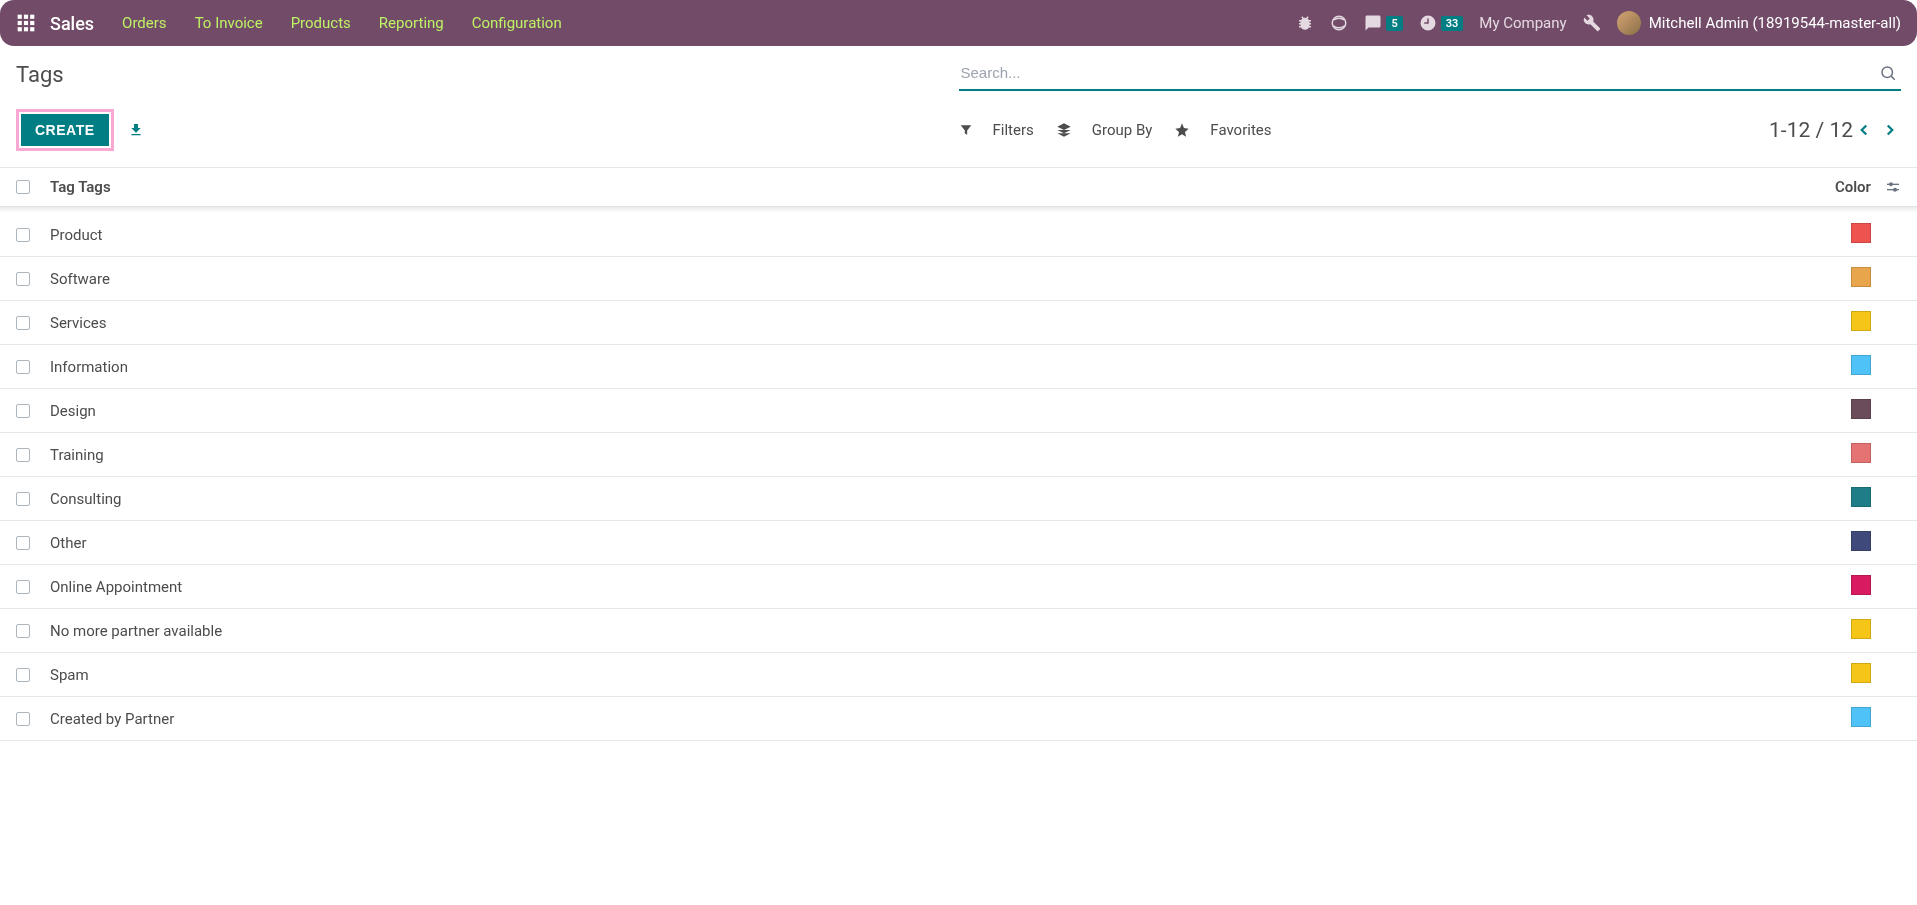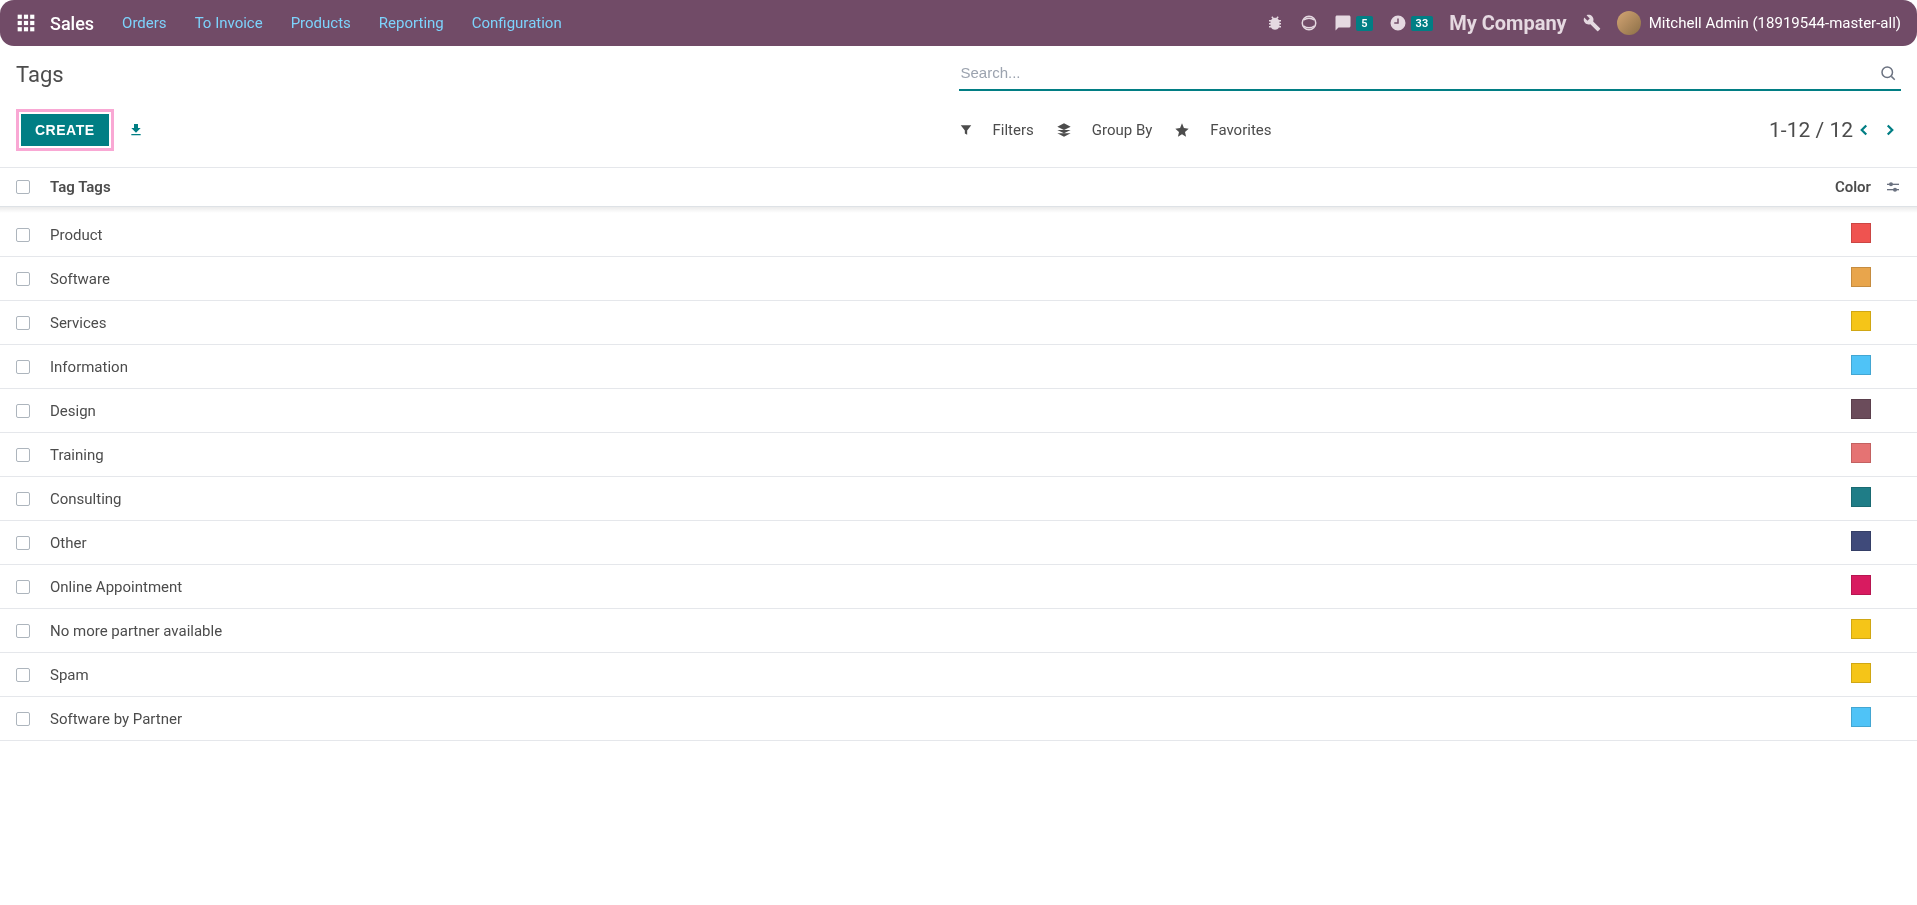--- a/index.html
+++ b/index.html
@@ -1,21 +1,21 @@
 <!DOCTYPE html>
 <html><head>
 <meta charset="utf-8">
 <style>
 * { box-sizing: border-box; margin: 0; padding: 0; }
 body { font-family: -apple-system, BlinkMacSystemFont, "Segoe UI", Roboto, "Helvetica Neue", Arial, sans-serif; font-size: 14px; color: #374151; background: #fff; }
 .navbar { background: #714B67; height: 46px; display: flex; align-items: center; padding: 0 16px; color: #fff; border-radius: 14px; }
 .navbar .apps-icon { width: 20px; height: 20px; margin-right: 14px; cursor: pointer; }
 .navbar .brand { font-size: 18px; font-weight: 500; margin-right: 28px; cursor: pointer; }
 .navbar .menu { display: flex; gap: 28px; }
-.navbar .menu-item { color: #7dd3fc; font-size: 15px; cursor: pointer; }
+.navbar .menu-item { color: #bef264; font-size: 15px; cursor: pointer; }
 .navbar .spacer { flex: 1; }
 .navbar .systray { display: flex; align-items: center; gap: 16px; }
 .navbar .systray-item { display: flex; align-items: center; cursor: pointer; color: #e5d9e1; }
 .navbar .badge { background: #017e84; color: #fff; font-size: 11px; padding: 1px 5px; border-radius: 2px; margin-left: 4px; font-weight: 600; }
 .navbar .avatar { width: 24px; height: 24px; border-radius: 50%; background: linear-gradient(135deg, #d4a574 0%, #8b6f47 100%); margin-right: 8px; display:inline-block; }
 .navbar .username { font-size: 15px; color: #fff; }
 
 .control-panel { padding: 12px 16px 0 16px; }
 .cp-row1 { display: flex; align-items: flex-start; }
 .cp-left { flex: 0 0 50%; }
@@ -102,21 +102,21 @@
           <path d="M20 2H4c-1.1 0-2 .9-2 2v18l4-4h14c1.1 0 2-.9 2-2V4c0-1.1-.9-2-2-2z"></path>
         </svg>
       <span class="badge">5</span>
     </span>
     <span class="systray-item">
       <svg width="18" height="18" viewBox="0 0 24 24" fill="currentColor">
           <path d="M12 2a10 10 0 1 0 10 10A10 10 0 0 0 12 2zm1 11H7v-2h4V6h2z"></path>
         </svg>
       <span class="badge">33</span>
     </span>
-    <span class="systray-item" style="font-size:20px;font-weight:bold;">My Company</span>
+    <span class="systray-item" style="font-size:15px;">My Company</span>
     <span class="systray-item">
       <svg width="18" height="18" viewBox="0 0 24 24" fill="currentColor">
           <path d="M22.7 19l-9.1-9.1c.9-2.3.4-5-1.5-6.9-2-2-5-2.4-7.4-1.3L9 6 6 9 1.6 4.7C.4 7.1.9 10.1 2.9 12.1c1.9 1.9 4.6 2.4 6.9 1.5l9.1 9.1c.4.4 1 .4 1.4 0l2.3-2.3c.5-.4.5-1.1.1-1.4z"></path>
         </svg>
     </span>
     <span class="systray-item">
       <span class="avatar"></span>
       <span class="username">Mitchell Admin (18919544-master-all)</span>
     </span>
   </div>
@@ -283,17 +283,17 @@
         <div class="td-check">
           <span class="checkbox"></span>
         </div>
         <div class="td-name">Spam</div>
         <div class="td-color"><span class="color-swatch" style="background:#F5C518"></span></div>
       </div>
       <div class="list-row">
         <div class="td-check">
           <span class="checkbox"></span>
         </div>
-        <div class="td-name">Software by Partner</div>
+        <div class="td-name">Created by Partner</div>
         <div class="td-color"><span class="color-swatch" style="background:#4FC3F7"></span></div>
       </div>
     </div>
 </div>
 
 </body></html>

